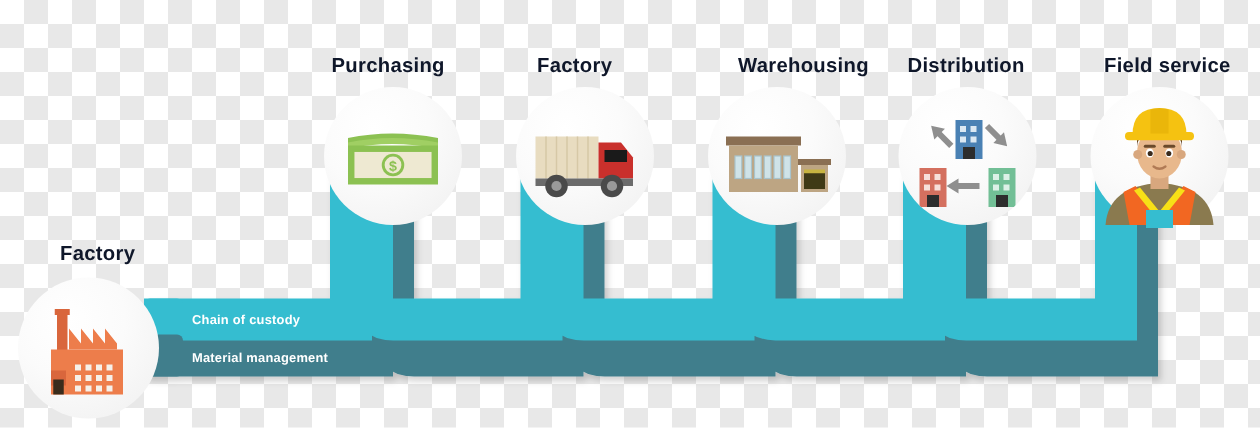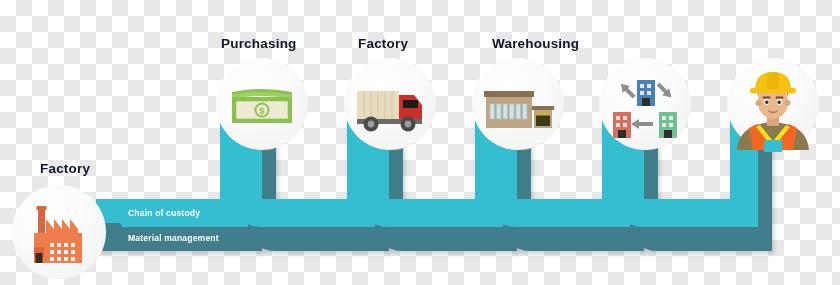--- a/index.html
+++ b/index.html
@@ -173,20 +173,21 @@
         <rect x="44" y="46" width="4.5" height="15"></rect>
           <rect x="50.5" y="46" width="4.5" height="15"></rect>
       </g>
       <rect x="60" y="48" width="22" height="4" fill="#8a6f53"></rect>
       <rect x="62" y="52" width="18" height="18" fill="#bda583"></rect>
       <rect x="64" y="56" width="14" height="12" fill="#3f3a16"></rect>
       <rect x="64" y="55" width="14" height="2.5" fill="#c7b441"></rect>
     </svg>
   </div>
 
+  <div class="node-label" style="left:605px;top:36px;">Distribution</div>
   <div class="bubble" style="left:599px;top:58px;width:92px;height:92px;">
     <svg class="bubble-inner" viewBox="0 0 92 92">
 
       <g>
         <rect x="38" y="22" width="18" height="26" fill="#4a81b4"></rect>
         <g fill="#dbe8f2">
             <rect x="41" y="26" width="4" height="4"></rect>
             <rect x="48" y="26" width="4" height="4"></rect>
         <rect x="41" y="33" width="4" height="4"></rect>
             <rect x="48" y="33" width="4" height="4"></rect>
@@ -227,20 +228,21 @@
             <path d="M19 0 L11 -5 L11 5 Z"></path>
           </g>
         <g transform="translate(38,66)">
             <rect x="0" y="-2" width="16" height="4"></rect>
             <path d="M-6 0 L2 -5 L2 5 Z"></path>
           </g>
       </g>
     </svg>
   </div>
 
+  <div class="node-label" style="left:736px;top:36px;">Field service</div>
   <div class="bubble" style="left:727px;top:58px;width:92px;height:92px;overflow:visible;">
     <svg class="bubble-inner" viewBox="0 0 92 92" style="overflow:visible;">
       <defs>
         <clipPath id="bubbleClipFS">
             <circle cx="46" cy="46" r="46"></circle>
           </clipPath>
       </defs>
       <circle cx="46" cy="46" r="46" fill="transparent"></circle>
       <g>
 

